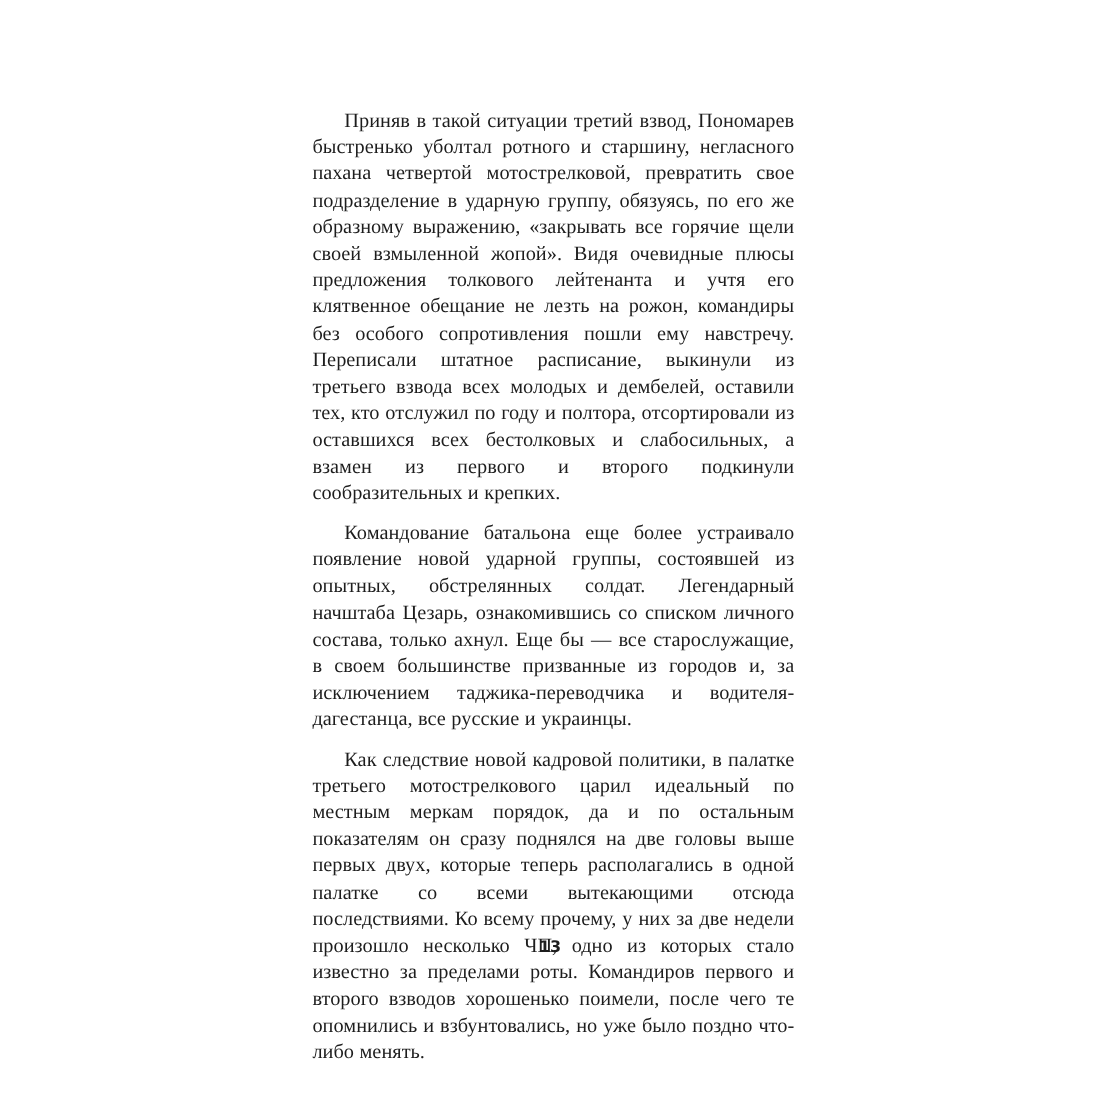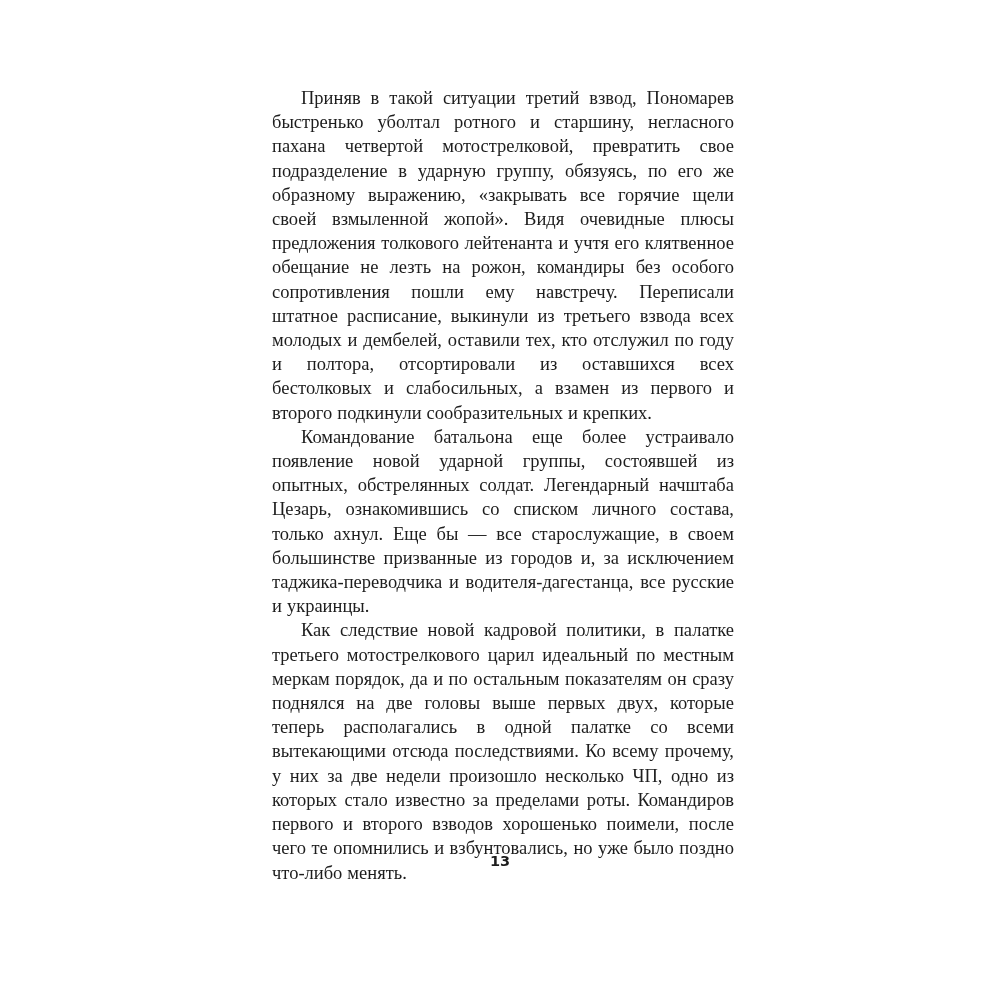--- a/index.html
+++ b/index.html
@@ -24,21 +24,21 @@
     width: 462px;
     color: #1d1d1d;
     font-size: 18.5px;
     line-height: 24.2px;
     text-align: justify;
     hyphens: auto;
     -webkit-hyphens: auto;
     word-spacing: 0.02em;
   }
   .text-block p {
-    margin: 0;
+    margin: 12px;
     padding: 0;
     text-indent: 29px;
   }
   .page-number {
     position: absolute;
     left: 0;
     top: 853px;
     width: 1000px;
     text-align: center;
     font-family: "DejaVu Sans", sans-serif;

